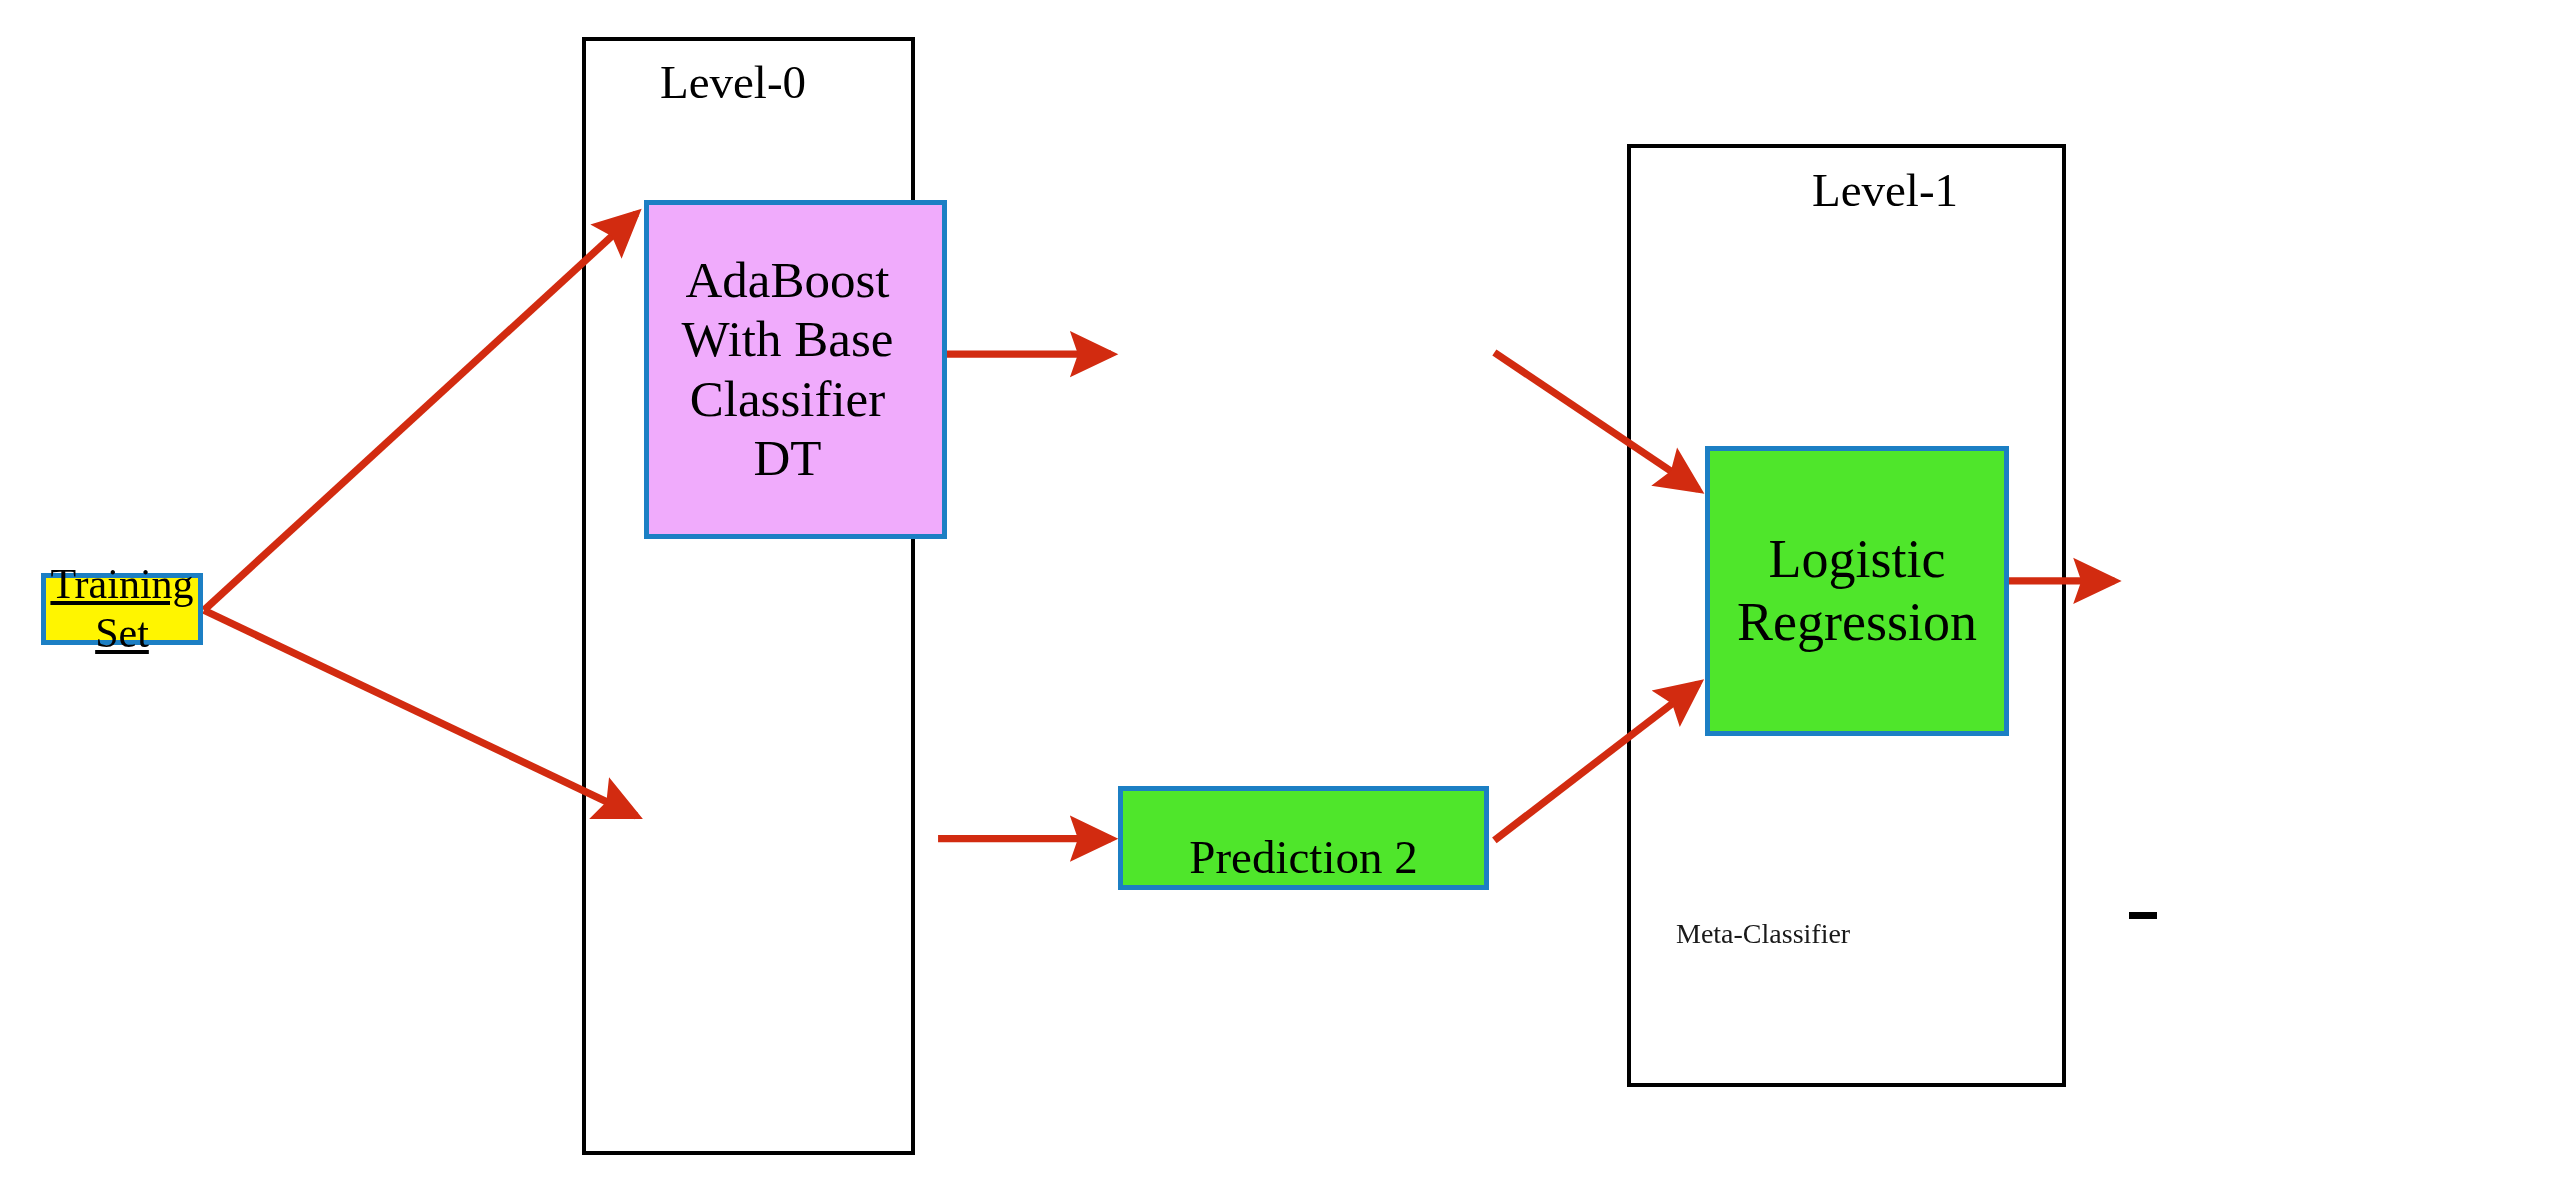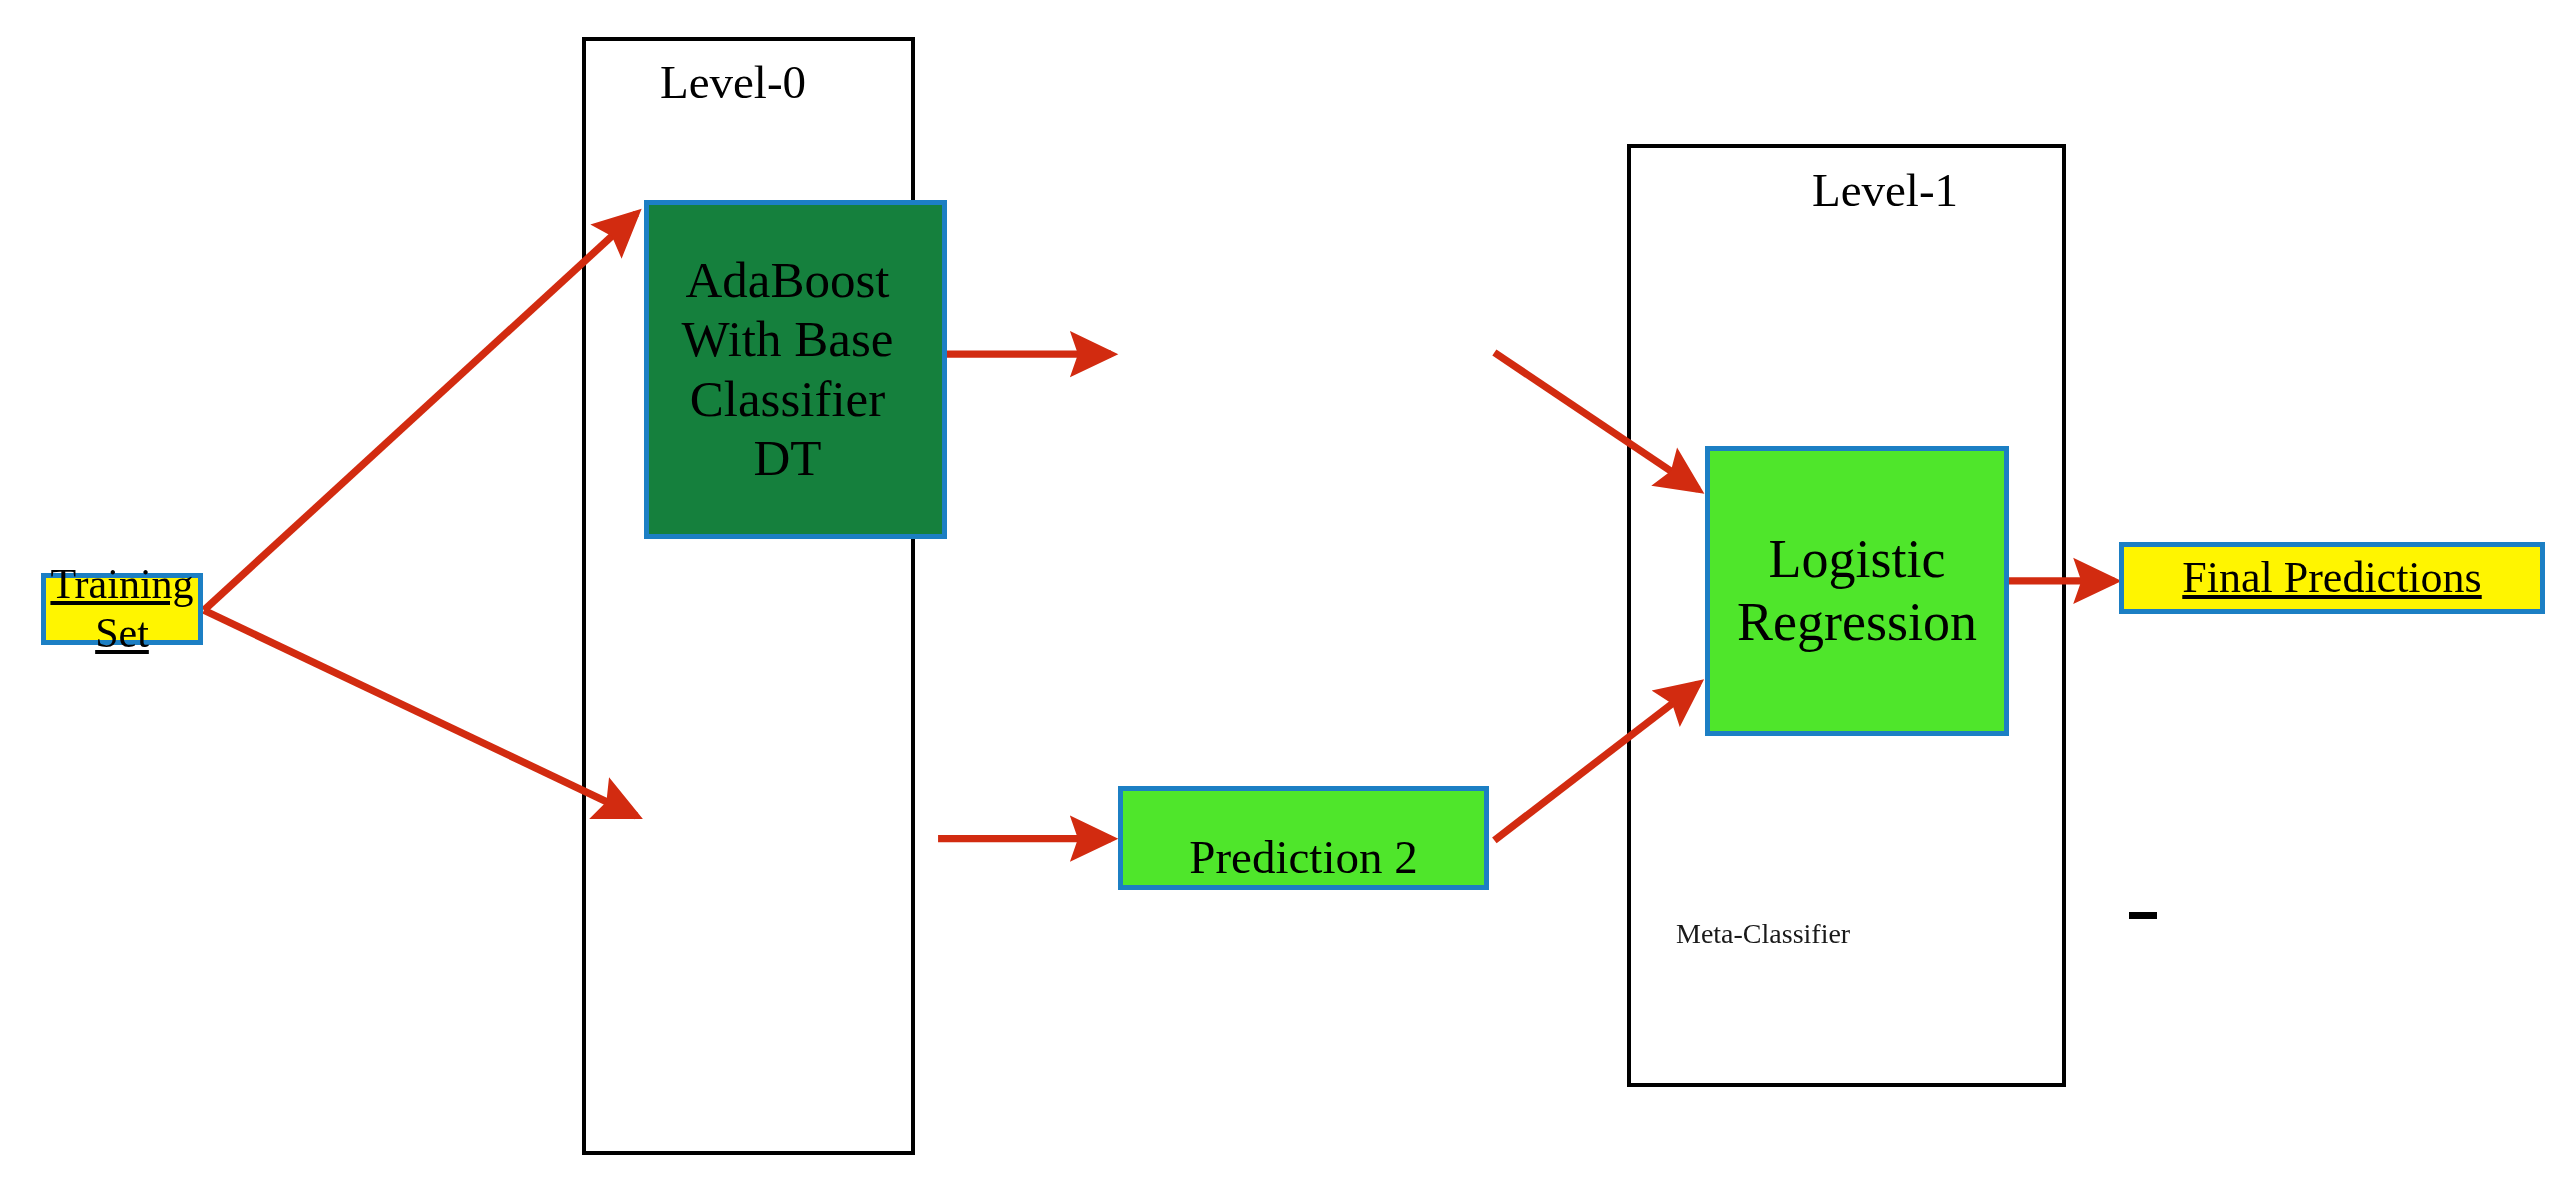--- a/index.html
+++ b/index.html
@@ -105,40 +105,37 @@
 
     <g>
       <line x1="2456" y1="712" x2="2592" y2="712" stroke="#D22B10" stroke-width="9" marker-end="url(#ah)"></line>
     </g>
   </svg>
 
   <div class="node yellow" id="node-training-set" style="left: 41px; top: 573px; width: 162px; height: 72px; font-size: 42px; background: rgb(255, 245, 0);">
     <span class="node-label">Training Set</span>
   </div>
 
-  <div class="node green" id="node-adaboost" style="left: 644px; top: 200px; width: 303px; height: 339px; font-size: 51px; background: #15803d; padding-right: 16px;">
+  <div class="node green" id="node-adaboost" style="left: 644px; top: 200px; width: 303px; height: 339px; font-size: 51px; background: #f0abfc; padding-right: 16px;">
     <span class="node-label">AdaBoost
 With Base
 Classifier
 DT</span>
   </div>
 
 
 
   <div class="node green" id="node-prediction-2" style="left: 1118px; top: 786px; width: 371px; height: 104px; font-size: 47px; background: rgb(79, 230, 43); align-items: flex-end;">
     <span class="node-label">Prediction  2</span>
   </div>
 
   <div class="node green" id="node-logistic-regression" style="left: 1705px; top: 446px; width: 304px; height: 290px; font-size: 54px; background: rgb(79, 230, 43);">
     <span class="node-label">Logistic
 Regression</span>
   </div>
 
-  <div class="node yellow" id="node-final-predictions" style="left: 2119px; top: 542px; width: 426px; height: 72px; font-size: 44px; background: rgb(255, 245, 0);">
-    <span class="node-label">Final Predictions</span>
-  </div>
 
   <div class="meta-note" id="note-meta-classifier" style="left: 1676px; top: 918px; font-size: 28px;">Meta-Classifier</div>
 
   <div class="dash-mark" id="mark-dash" style="left: 2129px; top: 912px; width: 28px; height: 7.3px;"></div>
 
 </div>
 
 
 </body></html>

